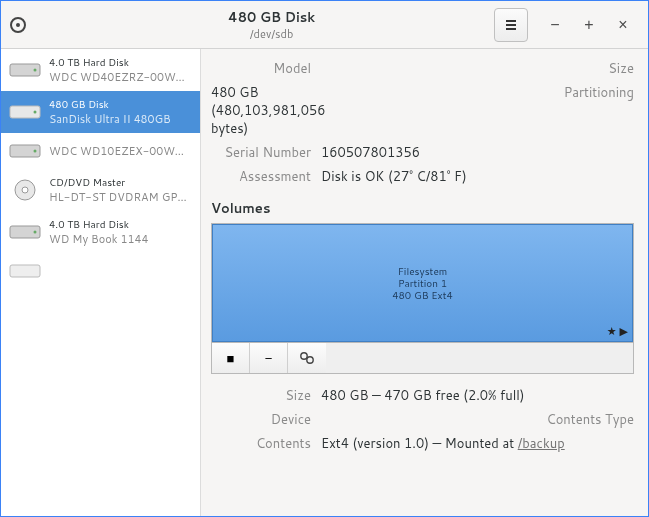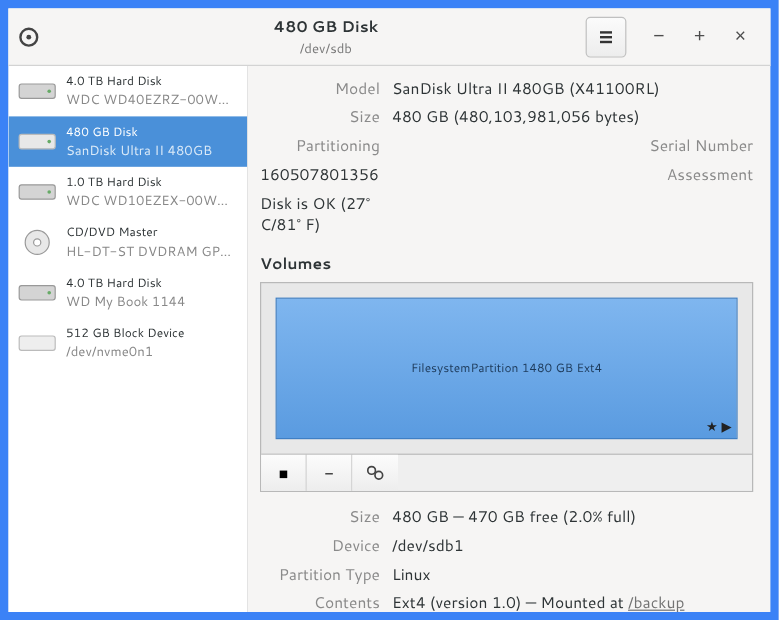--- a/index.html
+++ b/index.html
@@ -1,17 +1,17 @@
 <!DOCTYPE html>
 <html><head>
 <meta charset="utf-8">
 <style>
 * { box-sizing: border-box; margin: 0; padding: 0; }
 body { font-family: "Cantarell", "Segoe UI", sans-serif; font-size: 13px; color: #2e3436; background: #fff; width: 649px; height: 517px; overflow: hidden; }
-.window { width: 649px; height: 517px; border: 7px solid #3b82f6; display: flex; flex-direction: column; background: #f6f5f4; }
+.window { width: 649px; height: 517px; border: 1px solid #3b82f6; display: flex; flex-direction: column; background: #f6f5f4; }
 .titlebar { height: 48px; background: #f6f5f4; border-bottom: 1px solid #d3d3d3; display: flex; align-items: center; padding: 0 8px; position: relative; }
 .tb-left { width: 40px; display: flex; justify-content: flex-start; }
 .tb-center { flex: 1; display: flex; flex-direction: column; align-items: center; justify-content: center; }
 .tb-title { font-weight: bold; font-size: 13px; }
 .tb-subtitle { font-size: 11px; color: #7a7a7a; }
 .tb-right { display: flex; align-items: center; gap: 0; }
 .tb-btn { width: 34px; height: 34px; border: 1px solid #c0c0c0; background: linear-gradient(#fbfbfb,#ededed); border-radius: 4px; display: flex; align-items: center; justify-content: center; margin-right: 10px; cursor: pointer; }
 .win-btn { width: 34px; height: 34px; background: transparent; border: none; display: flex; align-items: center; justify-content: center; cursor: pointer; font-size: 16px; color: #4d4d4d; }
 .content { flex: 1; display: flex; overflow: hidden; }
 .sidebar { width: 200px; background: #fff; border-right: 1px solid #dcdcdc; overflow-y: auto; }
@@ -21,21 +21,21 @@
 .drive-icon { width: 32px; height: 24px; flex-shrink: 0; display: flex; align-items: center; justify-content: center; }
 .drive-text { display: flex; flex-direction: column; overflow: hidden; }
 .drive-title { font-size: 10px; white-space: nowrap; overflow: hidden; text-overflow: ellipsis; }
 .drive-sub { font-size: 11px; color: #888; white-space: nowrap; overflow: hidden; text-overflow: ellipsis; }
 .detail { flex: 1; padding: 10px 14px 10px 10px; overflow-y: auto; background: #f6f5f4; }
 .info-grid { display: grid; grid-template-columns: 100px 1fr; row-gap: 6px; column-gap: 10px; margin-bottom: 14px; }
 .info-label { text-align: right; color: #8a8a8a; font-size: 13px; }
 .info-value { font-size: 13px; }
 .section-title { font-weight: bold; font-size: 13px; margin-bottom: 6px; }
 .volumes-box { border: 1px solid #b8b8b8; background: #e8e8e8; margin-bottom: 12px; }
-.vol-partition { height: 118px; margin: 12px; background: linear-gradient(#7fb6ef,#5a9be0); border: 1px solid #3f7fc4; position: relative; display: flex; align-items: center; justify-content: center; flex-direction: row; font-size: 10px; color: #1d3a5a; cursor: pointer; }
+.vol-partition { height: 118px; margin: 0; background: linear-gradient(#7fb6ef,#5a9be0); border: 1px solid #3f7fc4; position: relative; display: flex; align-items: center; justify-content: center; flex-direction: column; font-size: 10px; color: #1d3a5a; cursor: pointer; }
 .vol-partition .pline { line-height: 1.2; }
 .vol-badges { position: absolute; right: 4px; bottom: 2px; font-size: 11px; color: #222; }
 .vol-toolbar { display: flex; border-top: 1px solid #b8b8b8; background: #efefef; }
 .vol-btn { width: 38px; height: 30px; border: none; border-right: 1px solid #cfcfcf; background: linear-gradient(#fcfcfc,#ededed); display: flex; align-items: center; justify-content: center; cursor: pointer; font-size: 13px; }
 .vol-btn:last-child { border-right: none; }
 .link { color: #737373; text-decoration: underline; cursor: pointer; }
 svg { display: block; }
 </style>
 </head>
 <body>
@@ -103,21 +103,20 @@
           </div>
       </div>
       <div class="drive-item">
         <span class="drive-icon">
             <svg width="32" height="20" viewBox="0 0 32 20">
               <rect x="1" y="4" width="30" height="12" rx="2" fill="#d4d4d4" stroke="#999"></rect>
               <circle cx="26" cy="10" r="1.5" fill="#6a6"></circle>
             </svg>
           </span>
         <div class="drive-text">
-            <div class="drive-title">1.0 TB Hard Disk</div>
             <div class="drive-sub">WDC WD10EZEX-00WN4A0</div>
           </div>
       </div>
       <div class="drive-item">
         <span class="drive-icon">
             <svg width="24" height="24" viewBox="0 0 24 24">
               <circle cx="12" cy="12" r="10" fill="#e8e8e8" stroke="#999"></circle>
               <circle cx="12" cy="12" r="3" fill="#fff" stroke="#999"></circle>
             </svg>
           </span>
@@ -137,31 +136,26 @@
             <div class="drive-title">4.0 TB Hard Disk</div>
             <div class="drive-sub">WD My Book 1144</div>
           </div>
       </div>
       <div class="drive-item">
         <span class="drive-icon">
             <svg width="32" height="20" viewBox="0 0 32 20">
               <rect x="1" y="4" width="30" height="12" rx="2" fill="#eee" stroke="#bbb"></rect>
             </svg>
           </span>
-        <div class="drive-text">
-            <div class="drive-title">512 GB Block Device</div>
-            <div class="drive-sub">/dev/nvme0n1</div>
-          </div>
       </div>
     </div>
 
     <div class="detail">
       <div class="info-grid">
         <div class="info-label">Model</div>
-        <div class="info-value">SanDisk Ultra II 480GB (X41100RL)</div>
         <div class="info-label">Size</div>
         <div class="info-value">480 GB (480,103,981,056 bytes)</div>
         <div class="info-label">Partitioning</div>
         <div class="info-label">Serial Number</div>
         <div class="info-value">160507801356</div>
         <div class="info-label">Assessment</div>
         <div class="info-value">Disk is OK (27° C/81° F)</div>
       </div>
 
       <div class="section-title">Volumes</div>
@@ -190,23 +184,21 @@
                 </svg>
               </span>
             </button>
         </div>
       </div>
 
       <div class="info-grid">
         <div class="info-label">Size</div>
         <div class="info-value">480 GB — 470 GB free (2.0% full)</div>
         <div class="info-label">Device</div>
-        <div class="info-value">/dev/sdb1</div>
-        <div class="info-label">Partition Type</div>
-        <div class="info-value">Linux</div>
+        <div class="info-label">Contents Type</div>
         <div class="info-label">Contents</div>
         <div class="info-value">
           <span>Ext4 (version 1.0) — Mounted at </span><a class="link">/backup</a>
         </div>
       </div>
     </div>
   </div>
 </div>
 
 </body></html>

